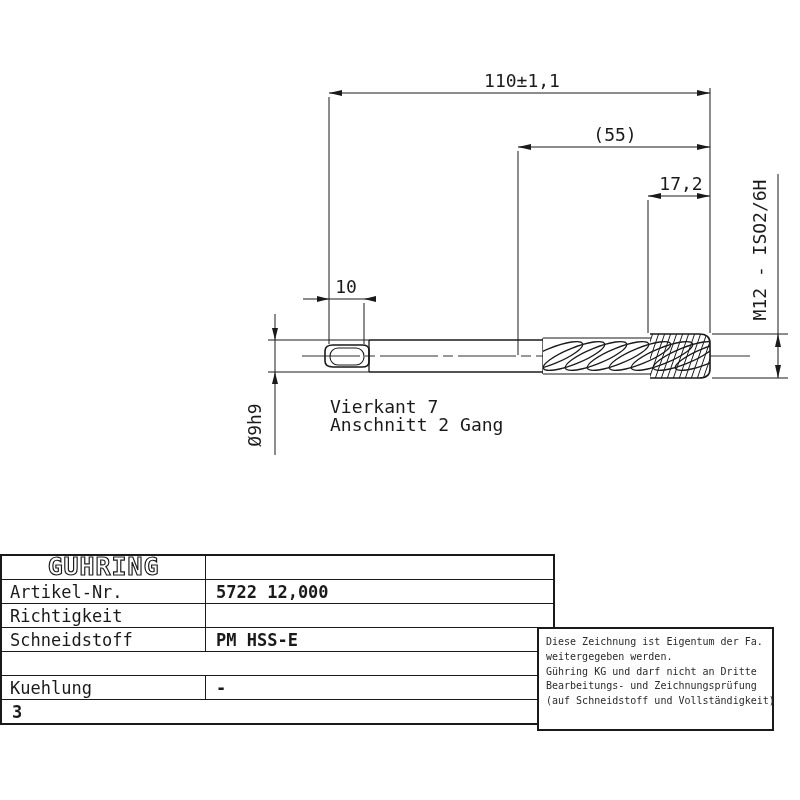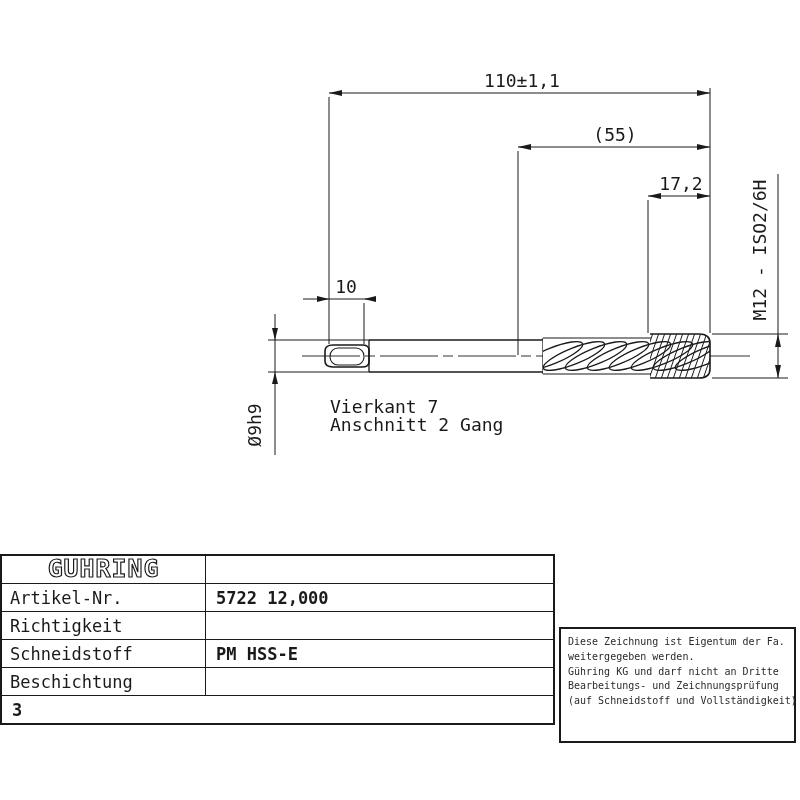--- a/index.html
+++ b/index.html
@@ -27,21 +27,21 @@
     display:flex;align-items:center;padding-left:8px;box-sizing:border-box;
     font-size:17px;white-space:nowrap;
   }
   .tb-value{
     flex:1;display:flex;align-items:center;padding-left:10px;box-sizing:border-box;
     font-size:17px;white-space:nowrap;font-weight:bold;
   }
   .logo-cell{padding-left:0;justify-content:center;}
   
   .notice{
-    left:559px;top:627px;width:237px;height:116px;
+    left:537px;top:627px;width:237px;height:104px;
     border:2px solid #1a1a1a;background:#ffffff;box-sizing:border-box;
     padding:6px 0 0 7px;
     font-size:10px;line-height:14.8px;white-space:nowrap;overflow:visible;
     color:#2a2a2a;
   }
 </style>
 </head>
 <body>
 
 <svg id="drawing-svg" class="abs" width="800" height="545" viewBox="0 0 800 545">
@@ -161,21 +161,24 @@
     <div class="tb-value">5722 12,000</div>
   </div>
   <div class="tb-row">
     <div class="tb-label">Richtigkeit</div>
   </div>
   <div class="tb-row">
     <div class="tb-label">Schneidstoff</div>
     <div class="tb-value">PM HSS-E</div>
   </div>
   <div class="tb-row">
-    <div class="tb-label">Beschichtung</div>
+  </div>
+  <div class="tb-row">
+    <div class="tb-label">Kuehlung</div>
+    <div class="tb-value">-</div>
   </div>
   <div class="tb-row">
     <div class="tb-value">3</div>
   </div>
 </div>
 
 <div class="abs notice">
   <div>Diese Zeichnung ist Eigentum der Fa.</div>
   <div>weitergegeben werden.</div>
   <div>Gühring KG und darf nicht an Dritte</div>

